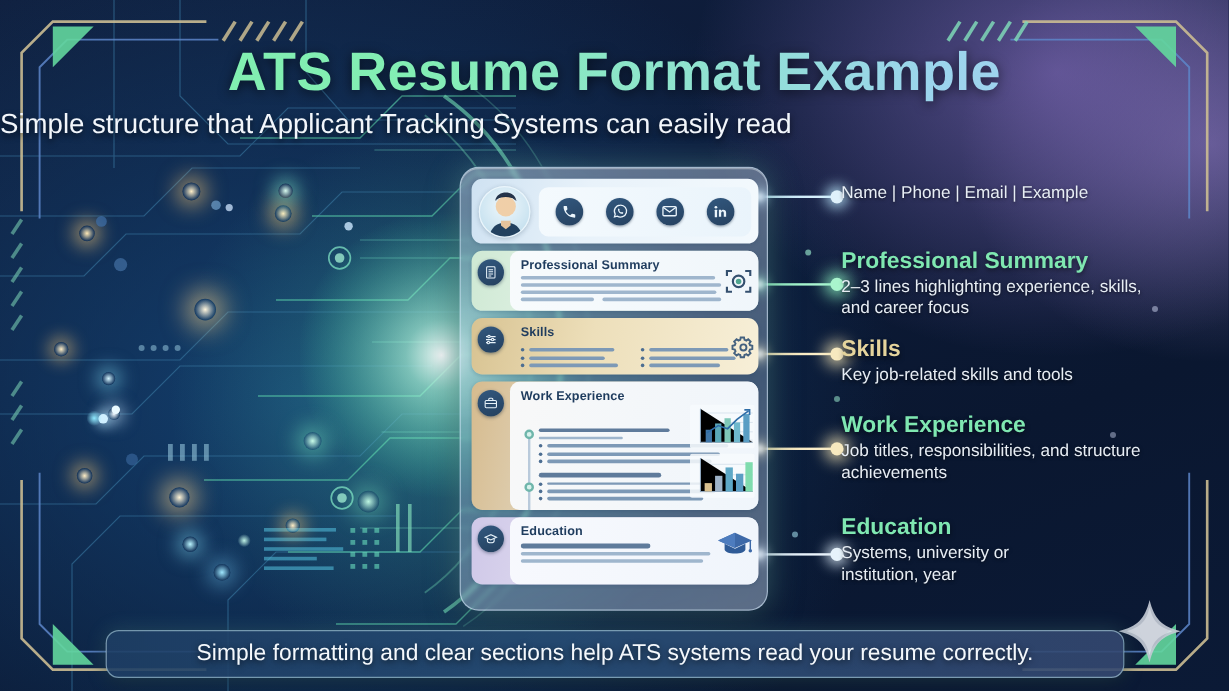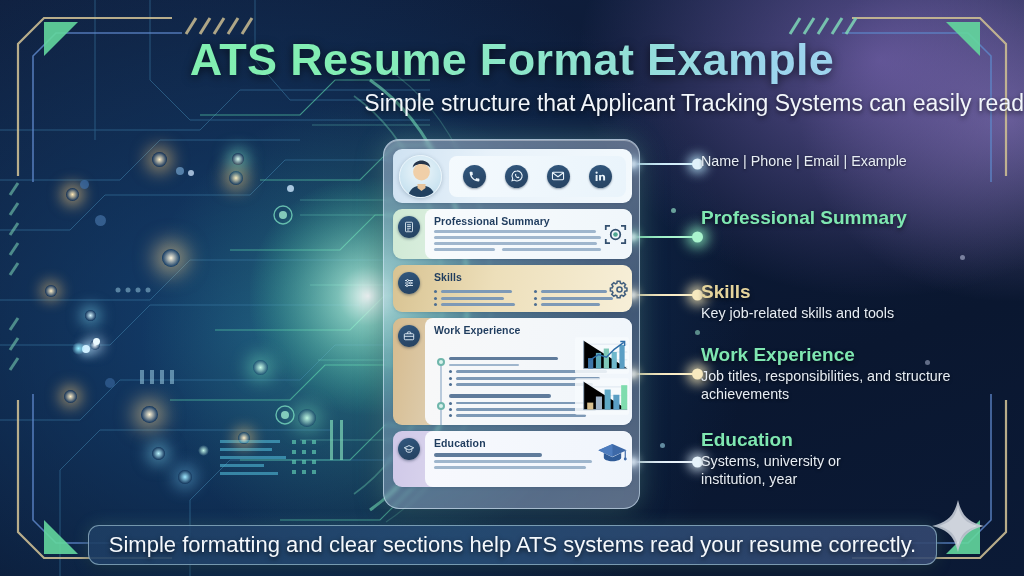--- a/index.html
+++ b/index.html
@@ -28,21 +28,21 @@
   
   .title {
     position:absolute; left:0; right:0; top:34px; text-align:center;
     font-size:45px; font-weight:bold; letter-spacing:.3px;
     background:linear-gradient(95deg,#7ff0ad 0%,#83eeb4 34%,#8fe3cf 56%,#9bd5ec 75%,#a8cdf2 100%);
     -webkit-background-clip:text; background-clip:text; color:transparent;
     -webkit-text-fill-color:transparent;
     filter:drop-shadow(0 2px 5px rgba(0,0,0,.6));
   }
   .subtitle {
-    position:absolute; left:0; right:0; top:90px; text-align:right;
+    position:absolute; left:0; right:0; top:90px; text-align:left;
     font-size:23px; color:#f2f6fb; font-weight:400;
     text-shadow:0 2px 5px rgba(0,0,0,.65);
   }
 
   
   #card {
     position:absolute; left:383px; top:139px; width:257px; height:370px;
     border-radius:16px;
     background:linear-gradient(165deg, rgba(205,220,238,.46), rgba(168,196,222,.34) 55%, rgba(196,214,236,.44));
     border:1px solid rgba(215,235,250,.60);
@@ -127,21 +127,21 @@
 
   
   #banner {
     position:absolute; left:88px; top:525px; width:849px; height:40px;
     border-radius:11px;
     background:linear-gradient(100deg,rgba(30,62,100,.90) 0%,rgba(40,78,118,.88) 45%,rgba(52,72,112,.90) 100%);
     border:1px solid rgba(190,225,235,.55);
     box-shadow:0 0 16px rgba(120,210,215,.22), 0 4px 14px rgba(0,0,0,.4);
     display:flex; align-items:center; justify-content:center;
   }
-  #banner span { font-size:22px; color:#f4f8fc; text-shadow:0 2px 5px rgba(0,0,0,.7); }
+  #banner span { font-size:19px; color:#f4f8fc; text-shadow:0 2px 5px rgba(0,0,0,.7); }
 </style>
 </head>
 <body>
 
 <div id="stage">
 
   <div class="bg-layer">
     <svg id="circuit" viewBox="0 0 430 576">
       <g fill="none" stroke="#3d7fa8" stroke-width="1" opacity=".55">
         <path d="M0 180 H120 L160 140 H300"></path>
@@ -582,20 +582,21 @@
         </span>
       </div>
     </div>
   </div>
 
   <div class="lbl" style="top:150px">
     <p style="width:280px">Name | Phone | Email | Example</p>
   </div>
   <div class="lbl" style="top:208px">
     <h3 style="color:#7fe7b1">Professional Summary</h3>
+    <p style="width:268px">2–3 lines highlighting experience, skills, and career focus</p>
   </div>
   <div class="lbl" style="top:282px">
     <h3 style="color:#e5d49c">Skills</h3>
     <p style="width:280px">Key job-related skills and tools</p>
   </div>
   <div class="lbl" style="top:345px">
     <h3 style="color:#7fe7b1">Work Experience</h3>
     <p style="width:262px">Job titles, responsibilities, and structure achievements</p>
   </div>
   <div class="lbl" style="top:430px">

